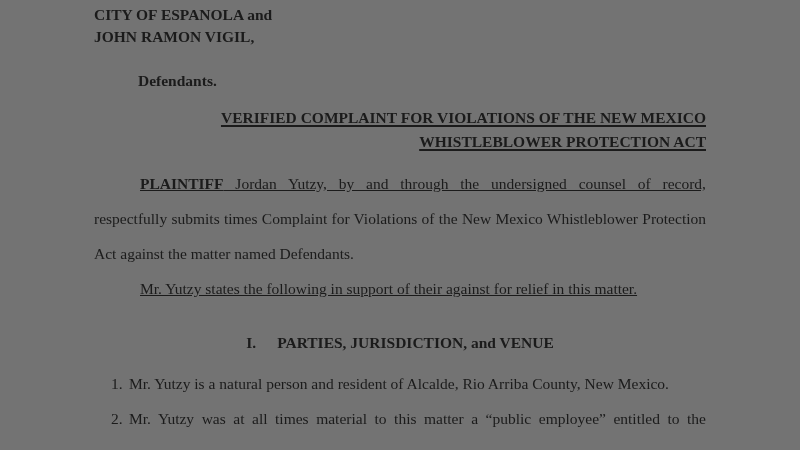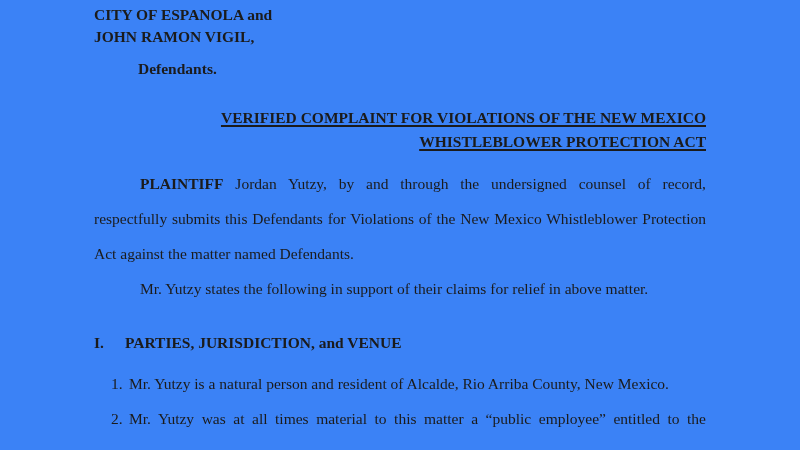--- a/index.html
+++ b/index.html
@@ -3,40 +3,40 @@
 <meta charset="utf-8">
 <style>
   html, body {
     margin: 0;
     padding: 0;
   }
   .page {
     position: relative;
     width: 800px;
     height: 450px;
-    background: #3b82f6;
+    background: #737373;
     overflow: hidden;
     font-family: "Liberation Serif", "DejaVu Serif", serif;
     font-size: 15.5px;
     color: #1b1b1b;
   }
   .abs { position: absolute; }
   .b { font-weight: bold; }
   .col {
     left: 94px;
     width: 612px;
   }
   .caption-block {
     top: 4px;
     line-height: 22px;
     font-weight: bold;
   }
   .party-designation {
     left: 138px;
-    top: 58px;
+    top: 70px;
     line-height: 22px;
     font-weight: bold;
   }
   .title-block {
     top: 106px;
     line-height: 24px;
     font-weight: bold;
     text-align: right;
   }
   .title-block .u {
@@ -45,25 +45,26 @@
     text-underline-offset: 2px;
   }
   .para { line-height: 35px; }
   .p1 { top: 166px; }
   .p2 { top: 271px; }
   .jline {
     text-align: justify;
     text-align-last: justify;
     text-justify: inter-word;
   }
-  .first-indent { padding-left: 46px; }
+  .first-indent { padding-left: 46px; text-decoration: underline; }
   .section-heading {
     top: 325px;
     line-height: 35px;
     font-weight: bold;
+    text-align: center;
   }
   .section-heading .numeral { margin-right: 21px; }
   .list-item { line-height: 35px; }
   .li-1 { top: 366px; }
   .li-2 { top: 401px; }
   .list-number {
     position: absolute;
     left: 17px;
     top: 0;
   }
@@ -85,25 +86,25 @@
 
   <div class="abs party-designation">Defendants.</div>
 
   <div class="abs col title-block">
     <div><span class="u">VERIFIED COMPLAINT FOR VIOLATIONS OF THE NEW MEXICO</span></div>
     <div><span class="u">WHISTLEBLOWER PROTECTION ACT</span></div>
   </div>
 
   <div class="abs col para p1">
     <div class="jline first-indent"><span class="b">PLAINTIFF</span><span> Jordan Yutzy, by and through the undersigned counsel of record,</span></div>
-    <div class="jline">respectfully submits this Defendants for Violations of the New Mexico Whistleblower Protection</div>
+    <div class="jline">respectfully submits times Complaint for Violations of the New Mexico Whistleblower Protection</div>
     <div>Act against the matter named Defendants.</div>
   </div>
 
-  <div class="abs col para p2 first-indent">Mr. Yutzy states the following in support of their claims for relief in above matter.</div>
+  <div class="abs col para p2 first-indent">Mr. Yutzy states the following in support of their against for relief in this matter.</div>
 
   <div class="abs col section-heading">
     <span class="numeral">I.</span><span>PARTIES, JURISDICTION, and VENUE</span>
   </div>
 
   <div class="abs col list-item li-1">
     <span class="list-number">1.</span>
     <div class="list-text">Mr. Yutzy is a natural person and resident of Alcalde, Rio Arriba County, New Mexico.</div>
   </div>
 

